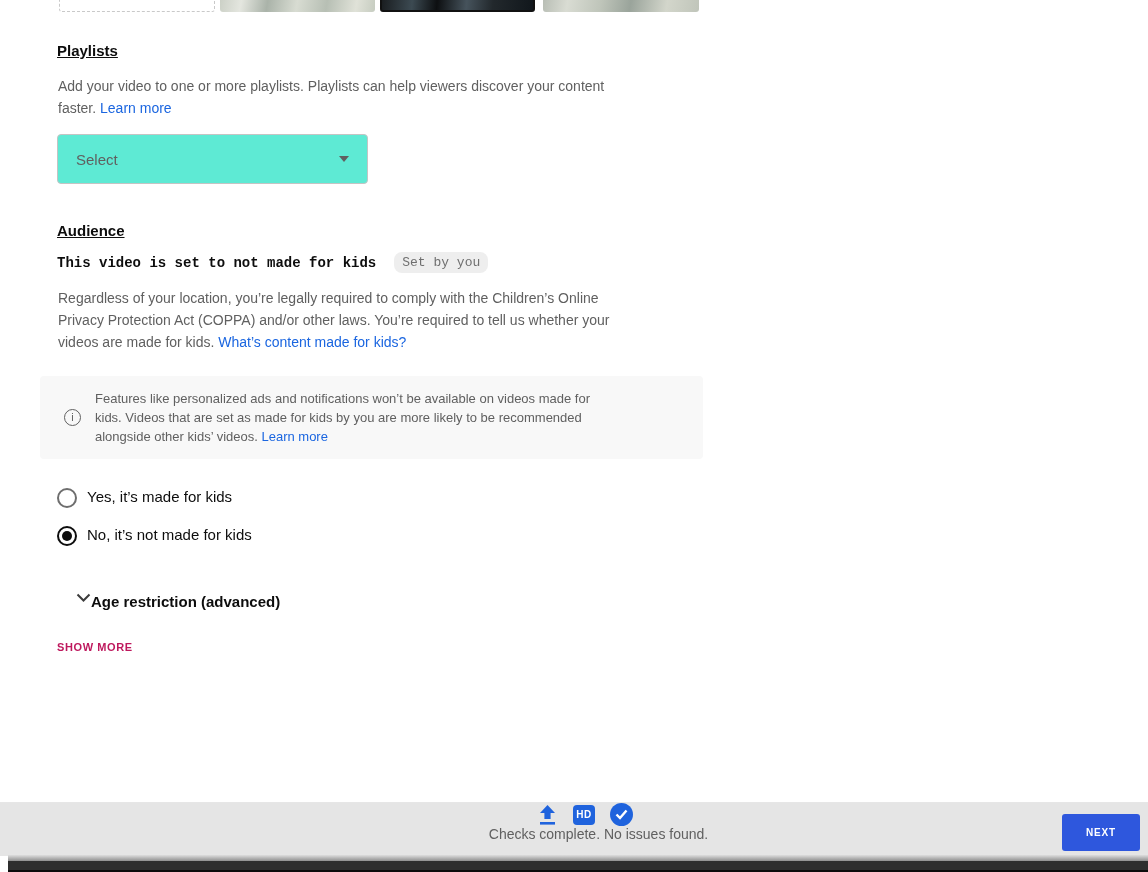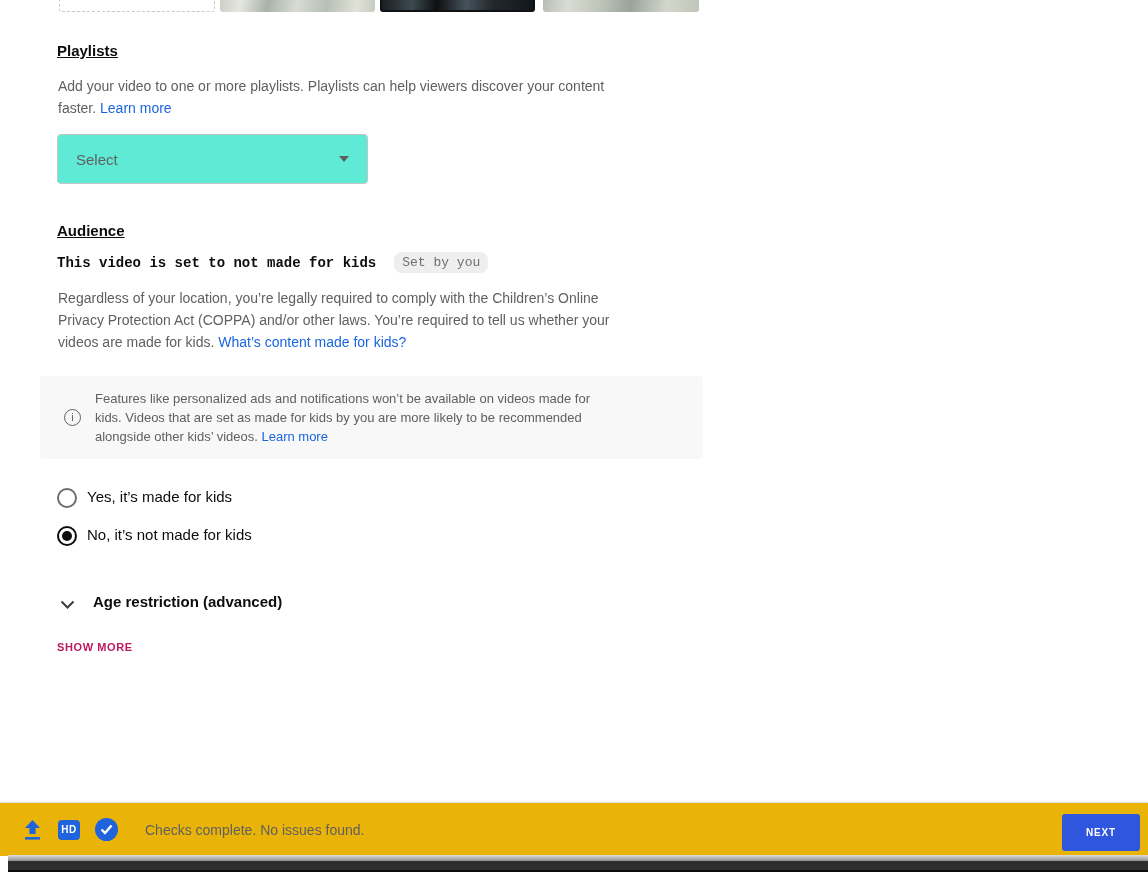--- a/index.html
+++ b/index.html
@@ -41,30 +41,30 @@
     color: #606060; font-size: 11px; line-height: 15px; text-align: center; font-style: normal; margin-right: 14px; }
   .info-text { font-size: 13px; line-height: 19px; color: #606060; white-space: pre-line; }
 
   .radio-row { position: absolute; left: 57px; display: flex; align-items: flex-start; gap: 10px; cursor: pointer; }
   .radio { width: 20px; height: 20px; border-radius: 50%; border: 2px solid #6e6e6e; background: #fff;
     display: flex; align-items: center; justify-content: center; }
   .radio.selected { border-color: #0d0d0d; }
   .radio.selected::after { content: ""; width: 10px; height: 10px; border-radius: 50%; background: #0d0d0d; }
   .radio-label { font-size: 15px; color: #0d0d0d; }
 
-  .age-row { position: absolute; left: 60px; top: 593px; display: flex; align-items: flex-end; gap: 18px; cursor: pointer; }
+  .age-row { position: absolute; left: 76px; top: 593px; display: flex; align-items: flex-start; cursor: pointer; }
   .age-label { font-size: 15px; font-weight: bold; color: #0d0d0d; }
 
   .show-more { position: absolute; left: 57px; top: 641px; font-size: 11px; font-weight: bold;
     letter-spacing: 0.6px; color: #be185d; cursor: pointer; }
   .show-more-hint { position: absolute; left: 57px; top: 675px; font-size: 14px; color: #757575; }
 
   
   .footer { position: absolute; left: 0; top: 802px; width: 1148px; height: 54px;
-    border-top: 1px solid #e6e6e6; background: #eab308; display: flex; align-items: center; padding-left: 22px; }
+    border-top: 1px solid #e6e6e6; background: #e5e5e5; display: flex; align-items: center; padding-left: 22px; flex-direction: column; }
   .footer-icons { display: flex; align-items: center; gap: 15px; }
   .hd-badge { width: 22px; height: 20px; background: #1f63dd; border-radius: 4px; color: #fff;
     font-size: 10px; font-weight: bold; display: flex; align-items: center; justify-content: center; letter-spacing: 0.5px; }
   .check-circle { width: 23px; height: 23px; border-radius: 50%; background: #1f63dd;
     display: flex; align-items: center; justify-content: center; }
   .footer-status { margin-left: 27px; font-size: 14px; color: #606060; }
   .next-btn { position: absolute; right: 8px; top: 11px; width: 78px; height: 37px; background: #2e57dd;
     color: #fff; border: none; border-radius: 3px; font-family: inherit; font-size: 10px; font-weight: bold;
     letter-spacing: 0.8px; cursor: pointer; }
 

